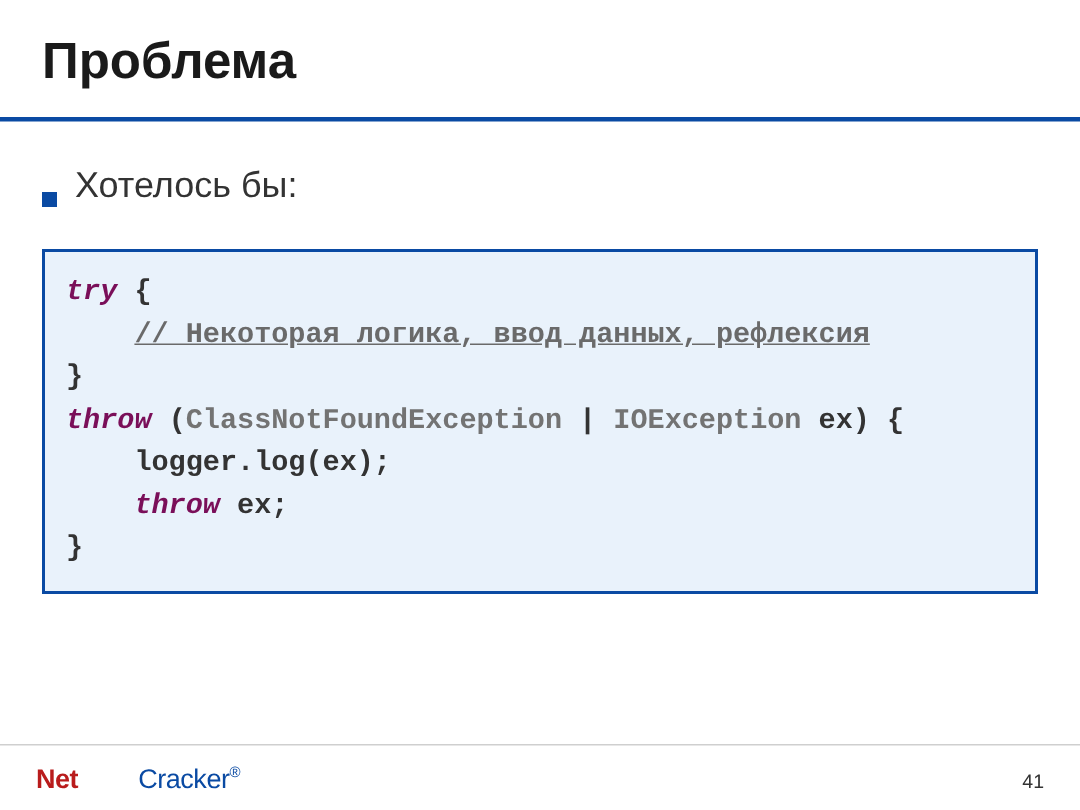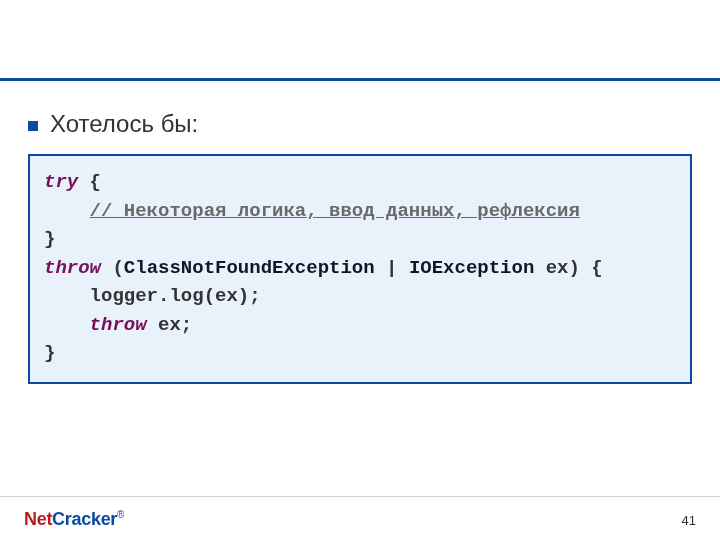--- a/index.html
+++ b/index.html
@@ -27,22 +27,22 @@
     background: #0a4aa3;
   }
   .body {
     position: absolute;
     left: 28px;
     top: 110px;
     right: 28px;
   }
   .bullet-row {
     display: flex;
-    align-items: center;
-    margin-bottom: 16px;
+    align-items: flex-end;
+    margin-bottom: 28px;
   }
   .bullet-marker {
     width: 10px;
     height: 10px;
     background: #0a4aa3;
     margin-right: 12px;
     flex: 0 0 auto;
     margin-top: 4px;
   }
   .bullet-text {
@@ -55,52 +55,53 @@
     padding: 12px 14px 14px 14px;
     font-family: "Courier New", Courier, monospace;
     font-size: 19px;
     font-weight: 700;
     line-height: 1.5;
     color: #333;
     white-space: pre;
   }
   .kw { color: #7a0f59; font-style: italic; }         
   .cm { color: #6a6a6a; font-weight: 700; text-decoration: underline; }  
-  .cls { color: #0f172a; }        
+  .cls { color: #737373; }        
   .footer {
     position: absolute;
     left: 0;
     bottom: 0;
     width: 720px;
     height: 44px;
     border-top: 1px solid #cfcfcf;
   }
   .logo {
     position: absolute;
     left: 24px;
     bottom: 10px;
     font-size: 18px;
     letter-spacing: -0.3px;
   }
   .logo .net { color: #b91c1c; font-weight: 800; }
-  .logo .cracker { color: #0a4aa3; font-weight: 700; }
+  .logo .cracker { color: #0a4aa3; font-weight: 400; padding-left: 40px; }
   .logo .reg { color: #0a4aa3; font-size: 10px; vertical-align: super; }
   .pagenum {
     position: absolute;
     right: 24px;
     bottom: 12px;
     font-size: 13px;
     color: #333;
   }
 </style>
 </head>
 <body>
 
 <div class="slide">
 
+  <div class="title">Проблема</div>
   <div class="hr"></div>
 
   <div class="body">
     <div class="bullet-row">
       <div class="bullet-marker"></div>
       <div class="bullet-text">Хотелось бы:</div>
     </div>
 
     <div class="code-box"><span class="kw">try</span><span> {</span>
 <span>    </span><span class="cm">// Некоторая логика, ввод данных, рефлексия</span>

